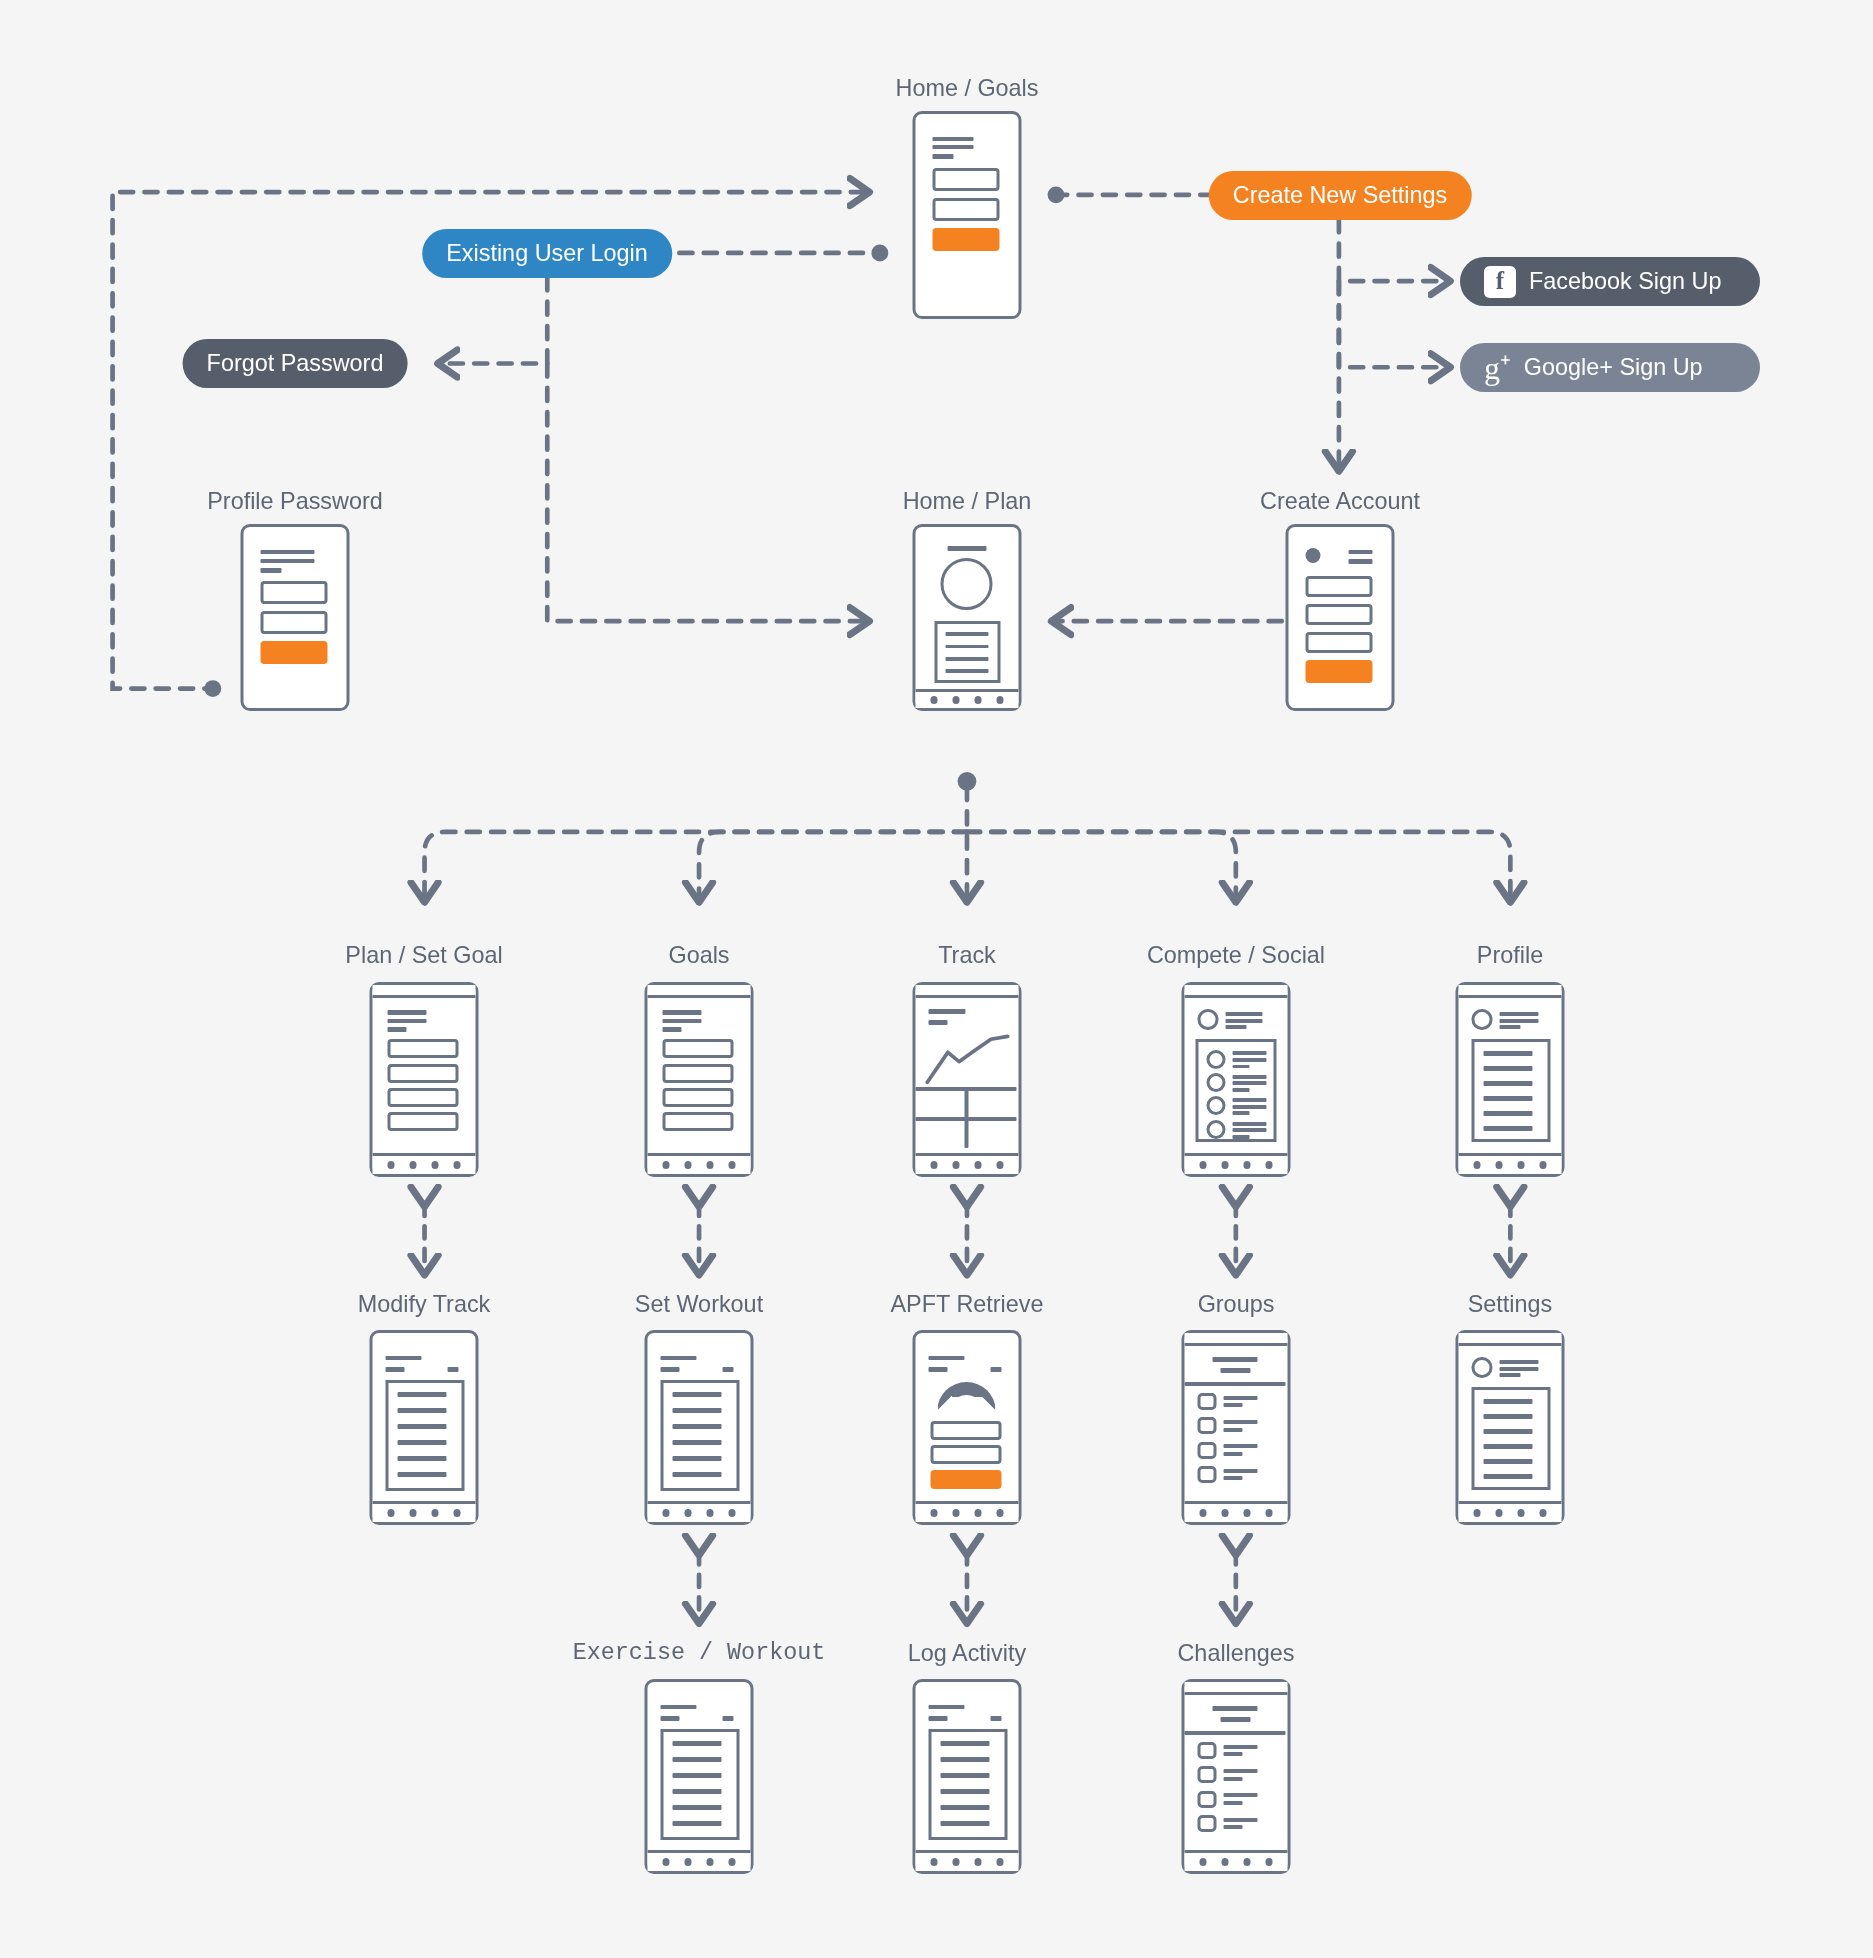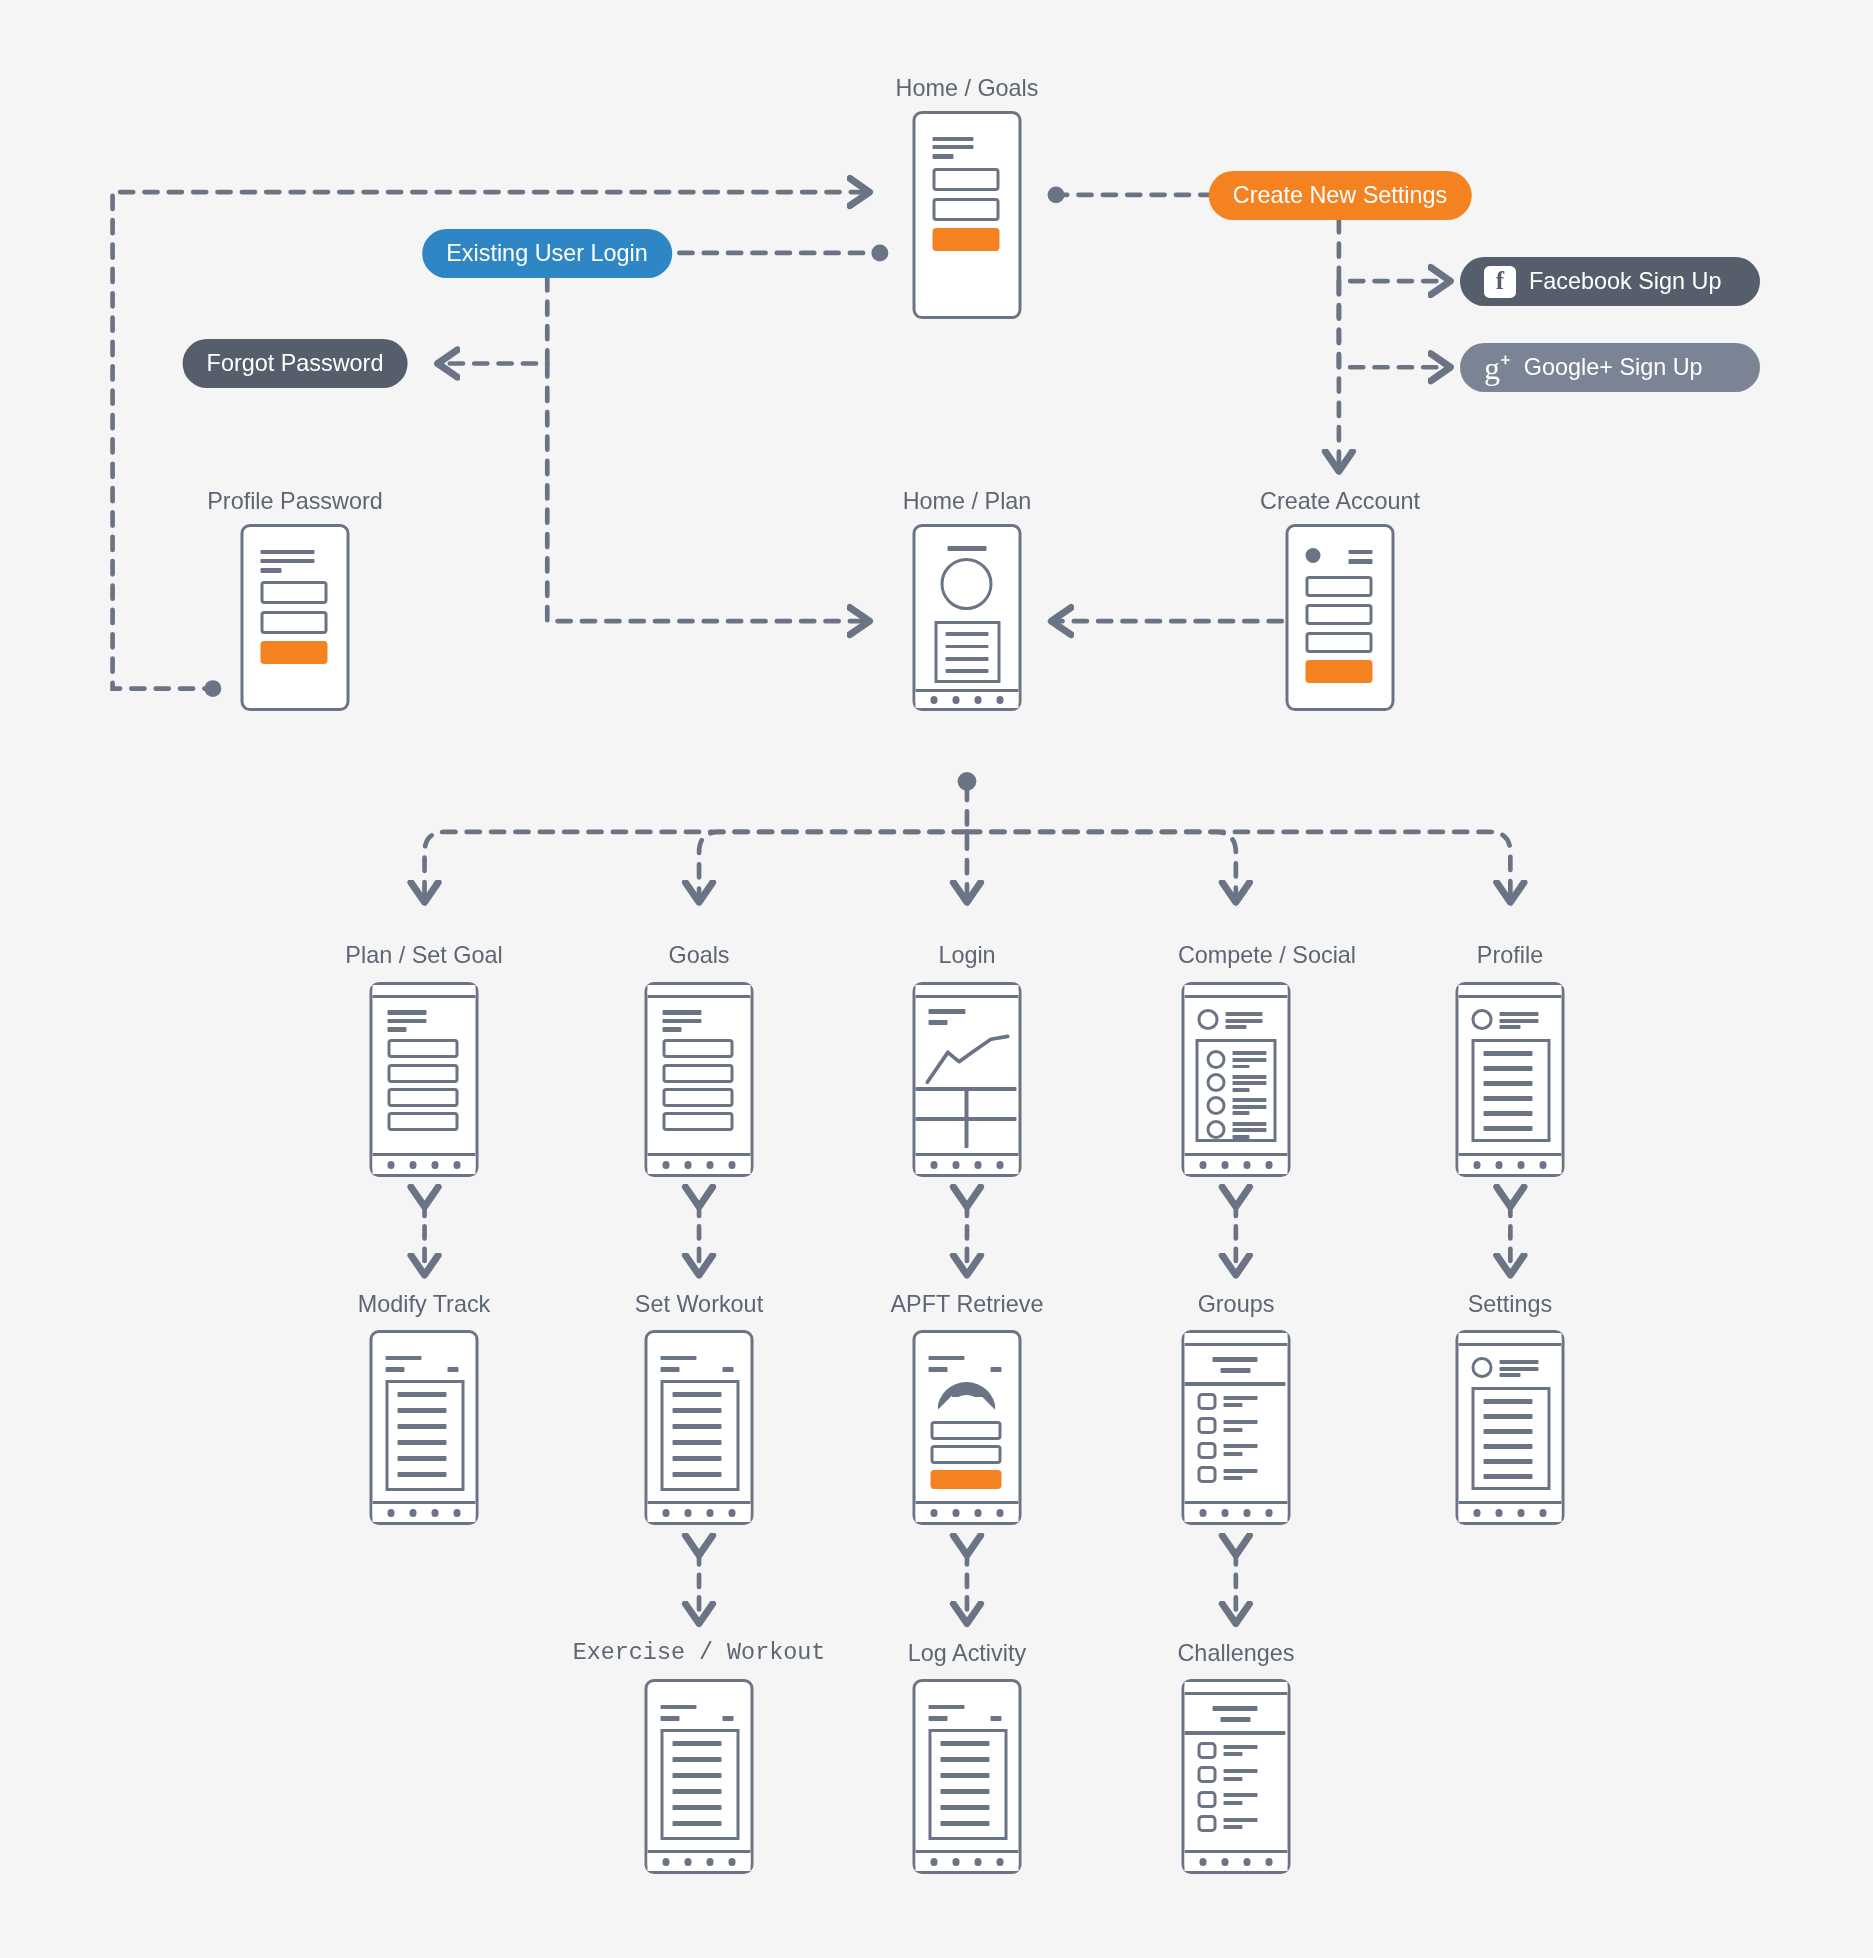--- a/index.html
+++ b/index.html
@@ -172,22 +172,22 @@
     <span>Google+ Sign Up</span>
   </div>
 
   <div class="caption" style="left:967px; top:75px;">Home / Goals</div>
   <div class="caption" style="left:295px;  top:488px;">Profile Password</div>
   <div class="caption" style="left:967px; top:488px;">Home / Plan</div>
   <div class="caption" style="left:1340px; top:488px;">Create Account</div>
 
   <div class="caption" style="left:424px;  top:942px;">Plan / Set Goal</div>
   <div class="caption" style="left:699px;  top:942px;">Goals</div>
-  <div class="caption" style="left:967px; top:942px;">Login</div>
-  <div class="caption" style="left:1236px; top:942px;margin-left:31px;">Compete / Social</div>
+  <div class="caption" style="left:967px; top:942px;">Track</div>
+  <div class="caption" style="left:1236px; top:942px;">Compete / Social</div>
   <div class="caption" style="left:1510px; top:942px;">Profile</div>
 
   <div class="caption" style="left:424px;  top:1291px;">Modify Track</div>
   <div class="caption" style="left:699px;  top:1291px;">Set Workout</div>
   <div class="caption" style="left:967px; top:1291px;">APFT Retrieve</div>
   <div class="caption" style="left:1236px; top:1291px;">Groups</div>
   <div class="caption" style="left:1510px; top:1291px;">Settings</div>
 
   <div class="caption" style="left:699px;  top:1640px;font-family:Liberation Mono, monospace;">Exercise / Workout</div>
   <div class="caption" style="left:967px; top:1640px;">Log Activity</div>

